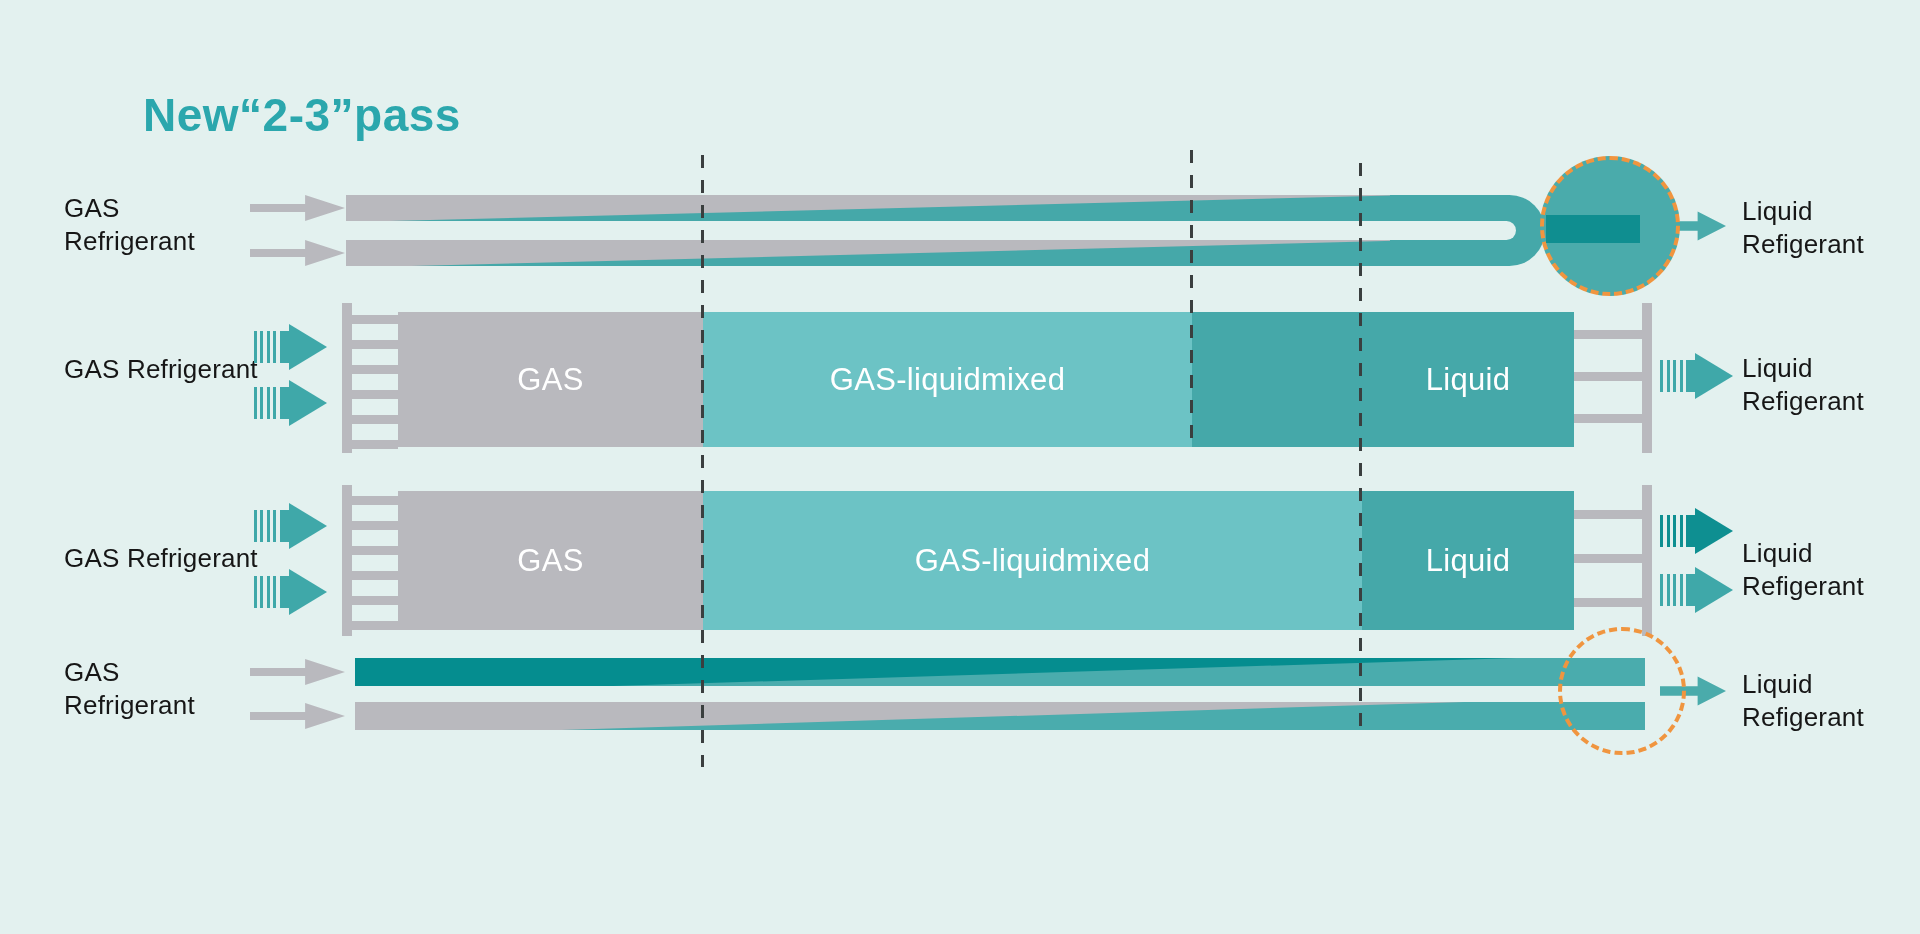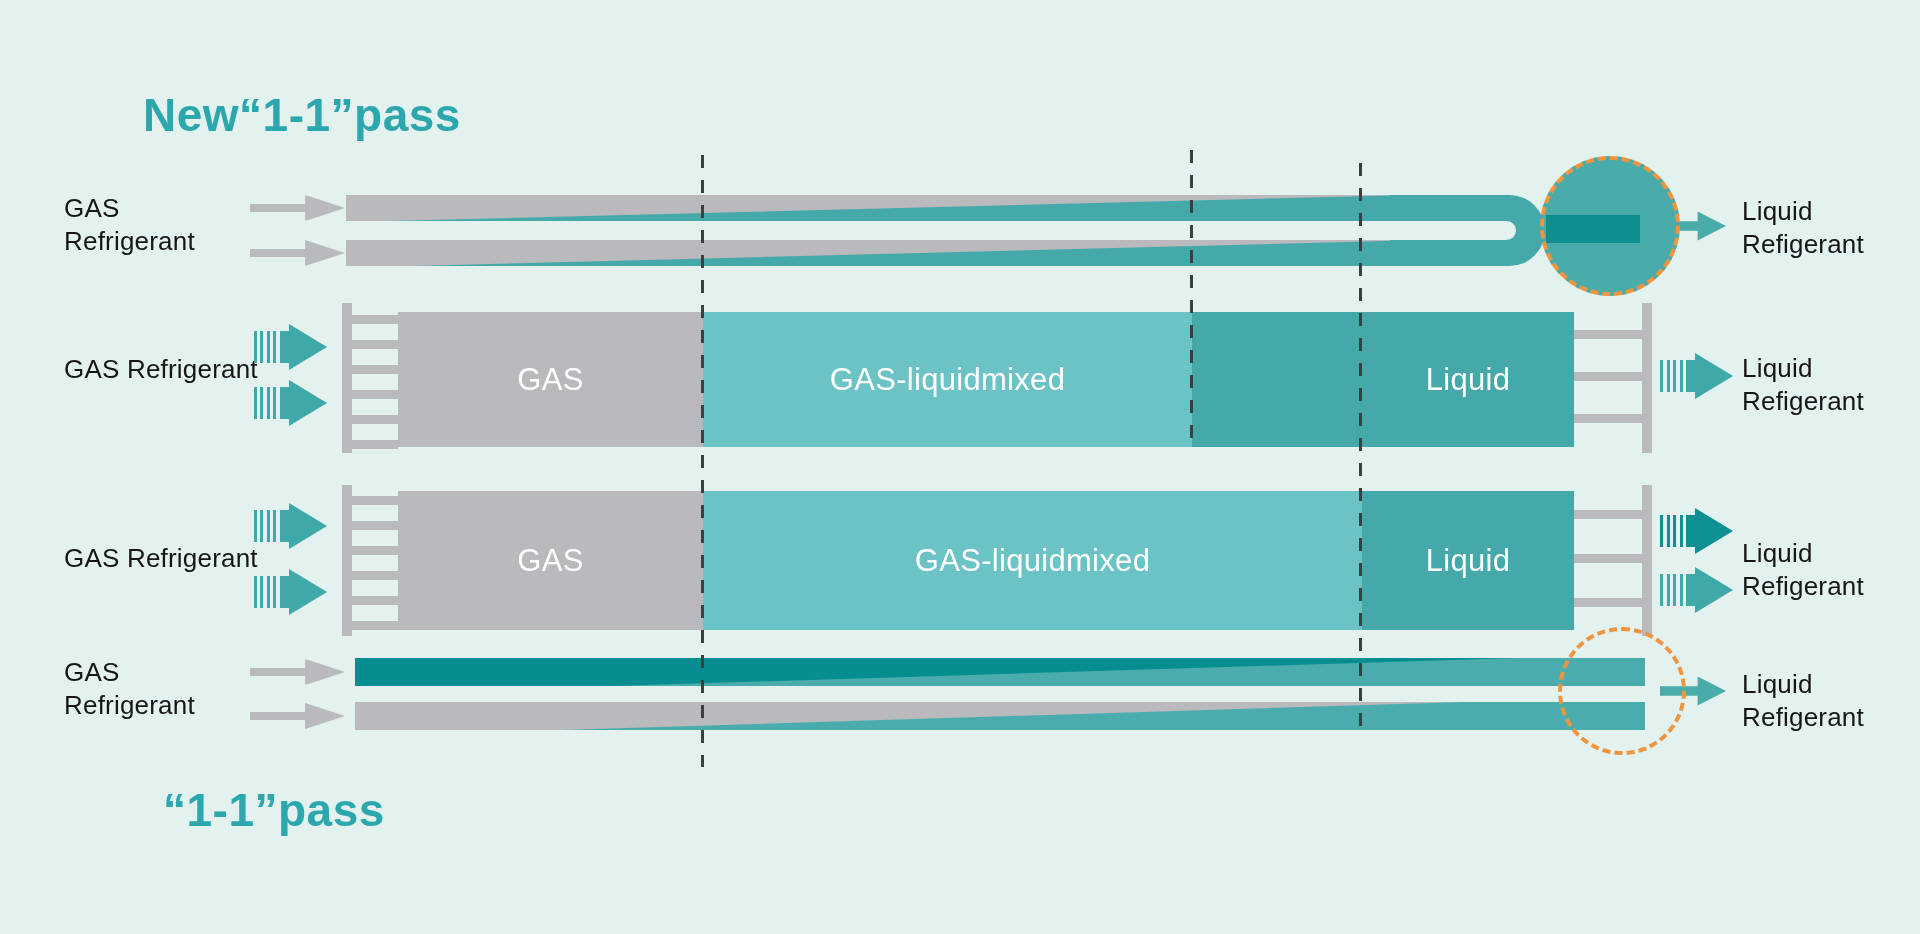--- a/index.html
+++ b/index.html
@@ -66,22 +66,21 @@
     background:#0f8e90; z-index:8; }
   .marker-circle { position:absolute; left:1558px; top:627px; width:128px; height:128px;
     box-sizing:border-box; border-radius:50%; background:transparent;
     border:4px dashed #f0953f; z-index:45; }
 </style>
 </head>
 <body>
 
 <div id="canvas">
 
-  <div class="pass-title" style="left:143px; top:88px;">New“1-1”pass</div>
-  <div class="pass-title" style="left:163px; top:783px;">“1-1”pass</div>
+  <div class="pass-title" style="left:143px; top:88px;">New“2-3”pass</div>
 
   <div class="dash-line" style="left:701px; top:155px; height:612px;"></div>
   <div class="dash-line" style="left:1190px; top:150px; height:296px;"></div>
   <div class="dash-line" style="left:1359px; top:163px; height:574px;"></div>
 
   <div class="side-label" style="left:64px; top:192px;">
     <div>GAS</div>
     <div>Refrigerant</div>
   </div>
 

